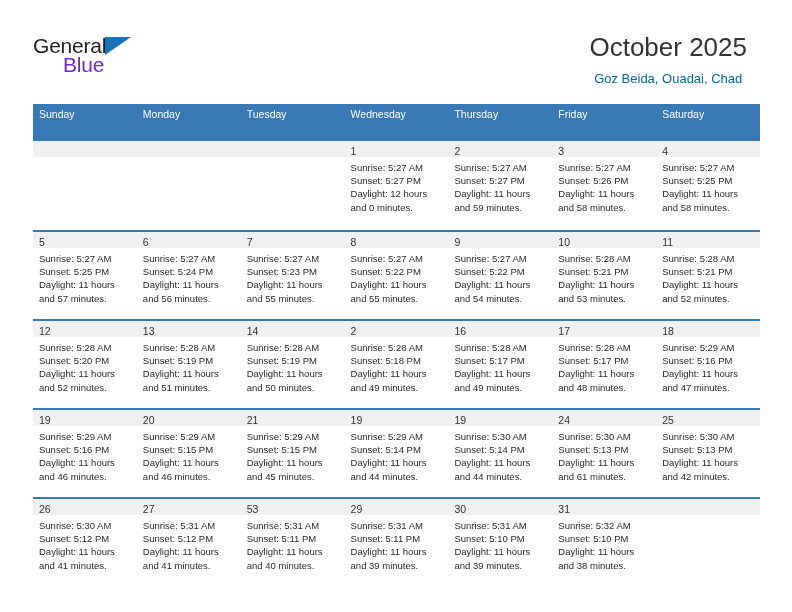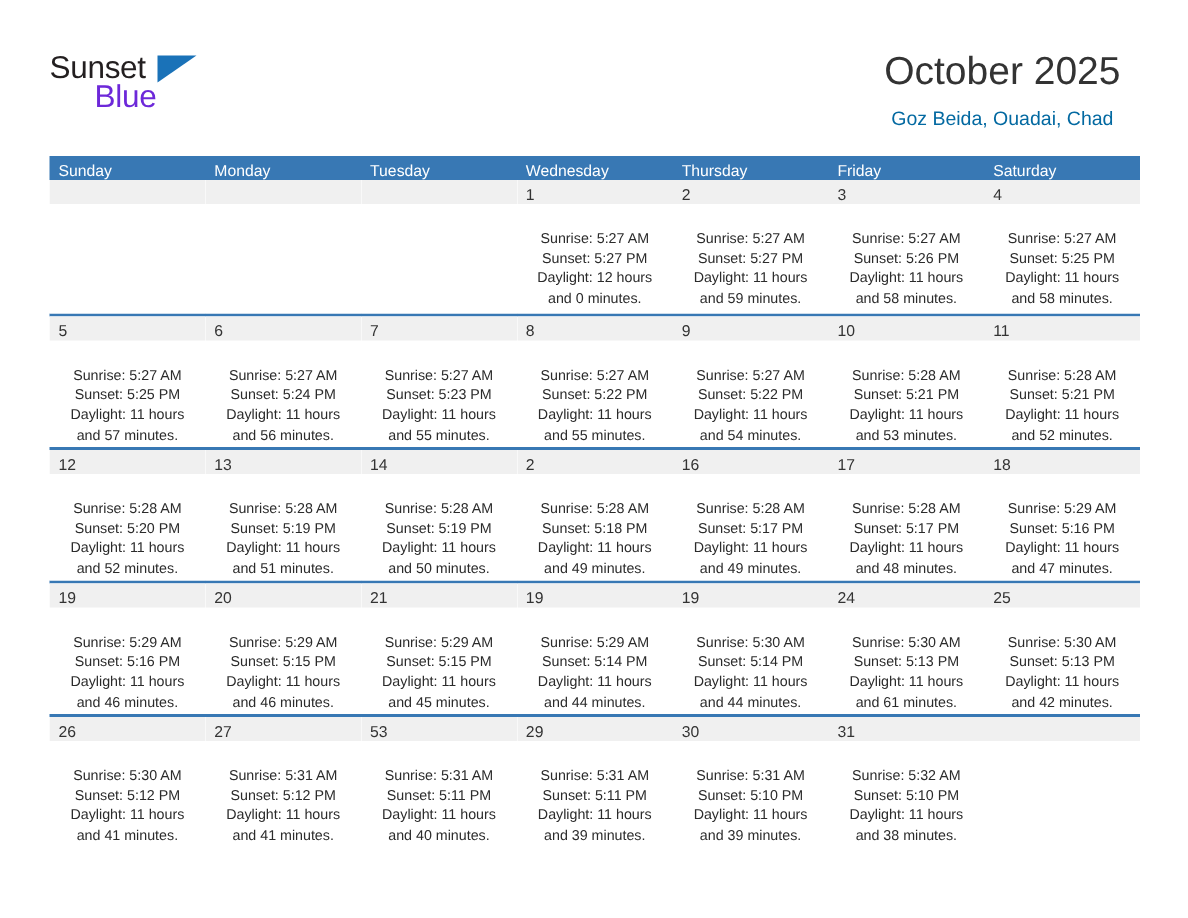--- a/index.html
+++ b/index.html
@@ -89,21 +89,21 @@
   
   .calendar {
     position: absolute;
     left: 33px;
     top: 104px;
     width: 727px;
   }
   .dow-row {
     display: flex;
     background: #3878b4;
-    height: 16px;
+    height: 37px;
   }
   .dow {
     flex: 1 1 0;
     color: #ffffff;
     font-size: 10.5px;
     line-height: 20px;
     padding-left: 6px;
     box-sizing: border-box;
     white-space: nowrap;
     overflow: hidden;
@@ -129,42 +129,41 @@
     background: #f0f0f0;
     padding-left: 6px;
     box-sizing: border-box;
   }
   .daynum {
     font-size: 10.5px;
     line-height: 16px;
     color: #333333;
   }
   .cell-lines {
-    padding: 17px 6px 0 6px;
-    box-sizing: border-box;
-    text-align: center;
+    padding: 4px 6px 0 6px;
+    box-sizing: border-box;
   }
   .cell-line {
     font-size: 9.5px;
     line-height: 13.2px;
     color: #2b2b2b;
     white-space: nowrap;
   }
   .empty .daynum-band {
     background: #f0f0f0;
   }
 </style>
 </head>
 <body>
 
 <div class="page">
 
   <div class="header">
     <div class="logo">
-      <span class="logo-general">Sunset</span>
+      <span class="logo-general">General</span>
       <span class="logo-triangle"></span>
       <span class="logo-blue">Blue</span>
     </div>
     <div class="title-block">
       <div class="cal-title">October 2025</div>
       <div class="cal-subtitle">Goz Beida, Ouadai, Chad</div>
     </div>
   </div>
 
   <div class="calendar">

